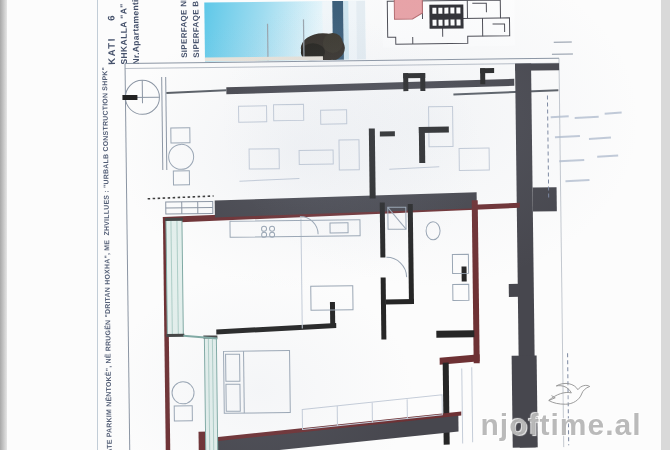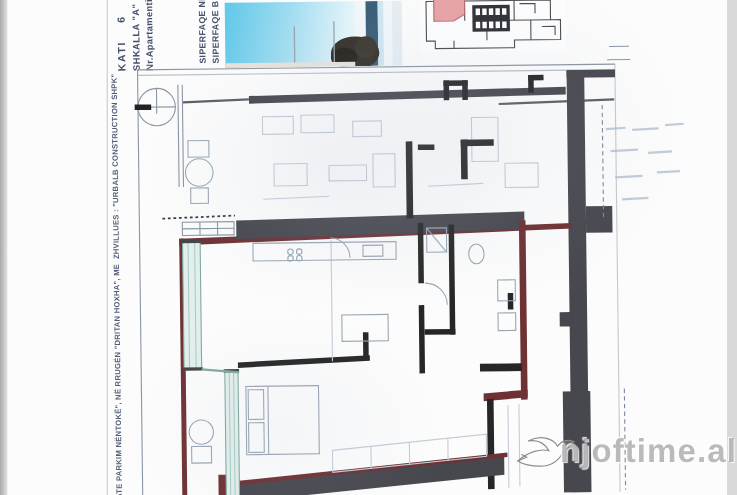--- a/index.html
+++ b/index.html
@@ -36,21 +36,21 @@
   .ln{stroke:#8b95a3;stroke-width:1;fill:none;}
   .ln2{stroke:#5a5f66;stroke-width:2;fill:none;}
   .f{stroke:#9aa6b4;stroke-width:1;fill:none;}
   .faint{stroke:#c4ccd8;stroke-width:1;fill:none;}
   .smudge{stroke:#aeb9cc;stroke-width:2;fill:none;opacity:.75;}
   .g1{fill:var(--glazing_fill,#e3efec);stroke:var(--glazing_stroke,#7fa9a3);stroke-width:1;}
   .gln{stroke:#9fc4bd;stroke-width:.8;fill:none;}
   .dim{stroke:#7b87a0;stroke-width:1;fill:none;stroke-dasharray:4 3;}
   .dash{stroke:#3a3a3a;stroke-width:1.6;fill:none;stroke-dasharray:2.5 2.5;}
   .watermark{position:absolute;left:468px;top:380px;width:202px;height:62px;display:flex;
-             align-items:center;pointer-events:none;}
+             align-items:center;pointer-events:none;flex-direction:column;}
   .wm-text{font-size:30px;font-weight:700;letter-spacing:1px;margin-left:-16px;
            color:rgba(122,122,122,.52);
            text-shadow:1px 1px 1px rgba(255,255,255,.9),-1px -1px 1px rgba(255,255,255,.9);}
 </style>
 </head>
 <body>
 
 <div class="stage">
   <div class="edge-left"></div>
   <div class="edge-right"></div>

